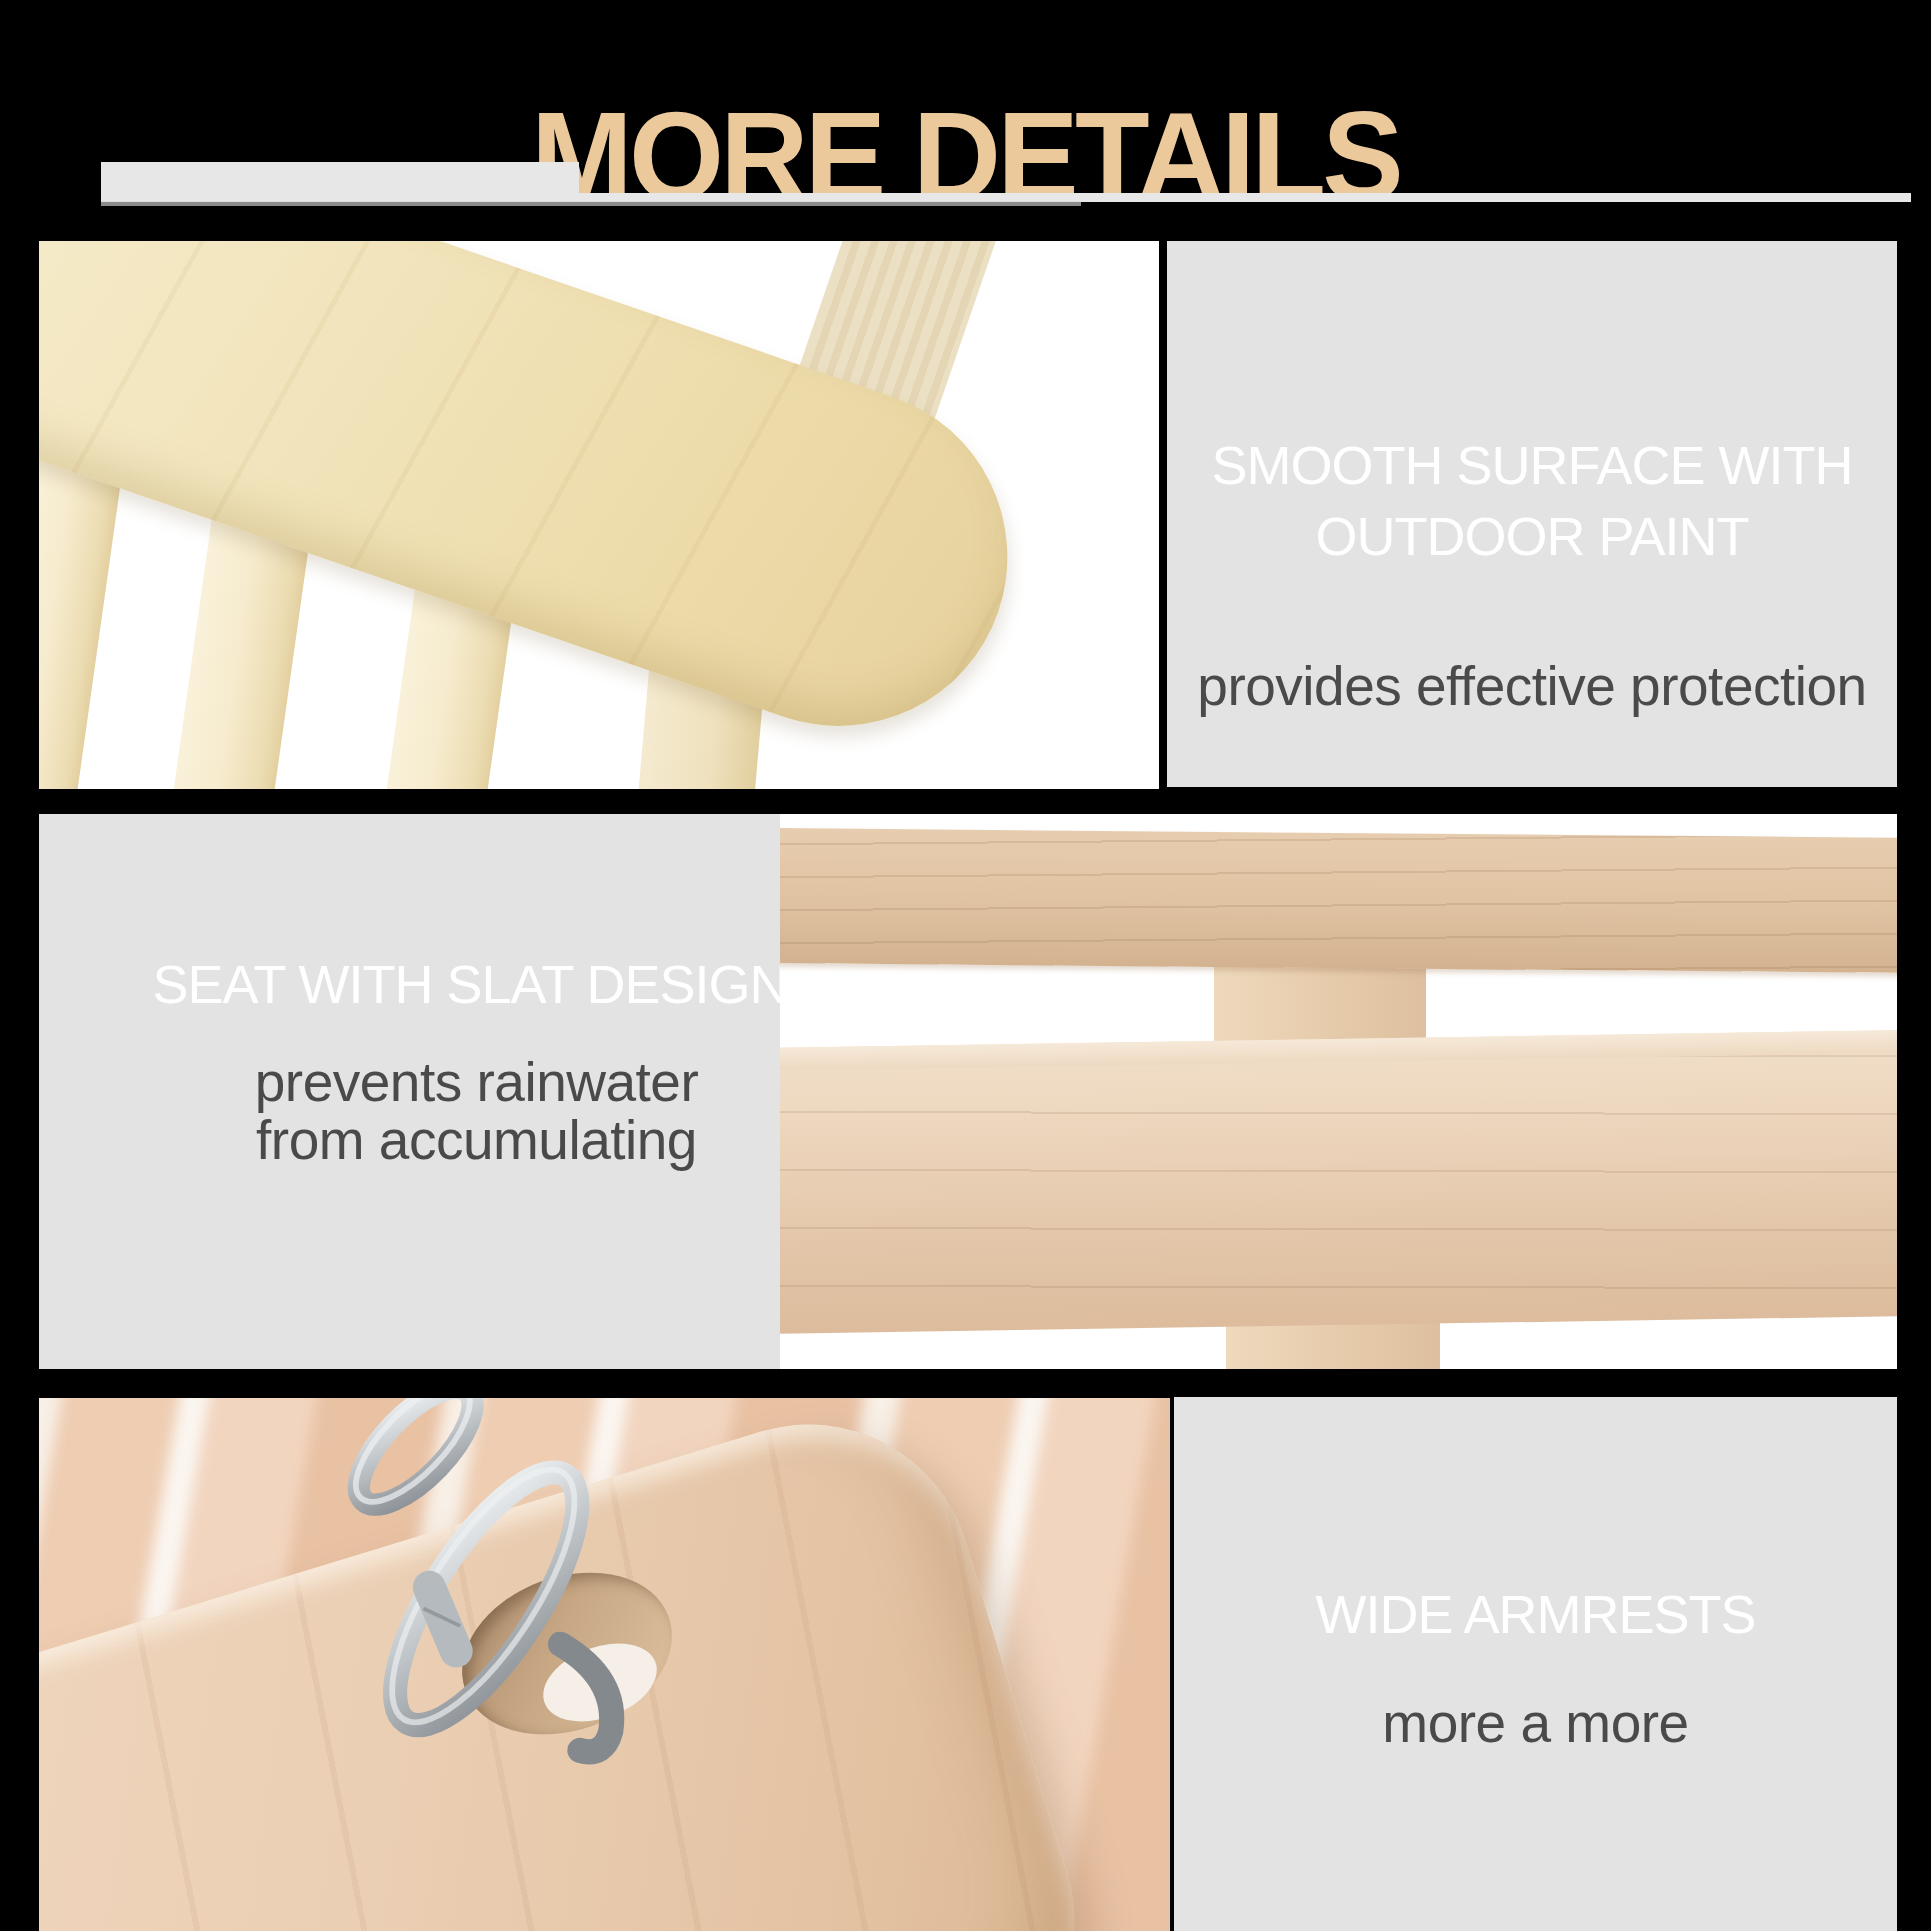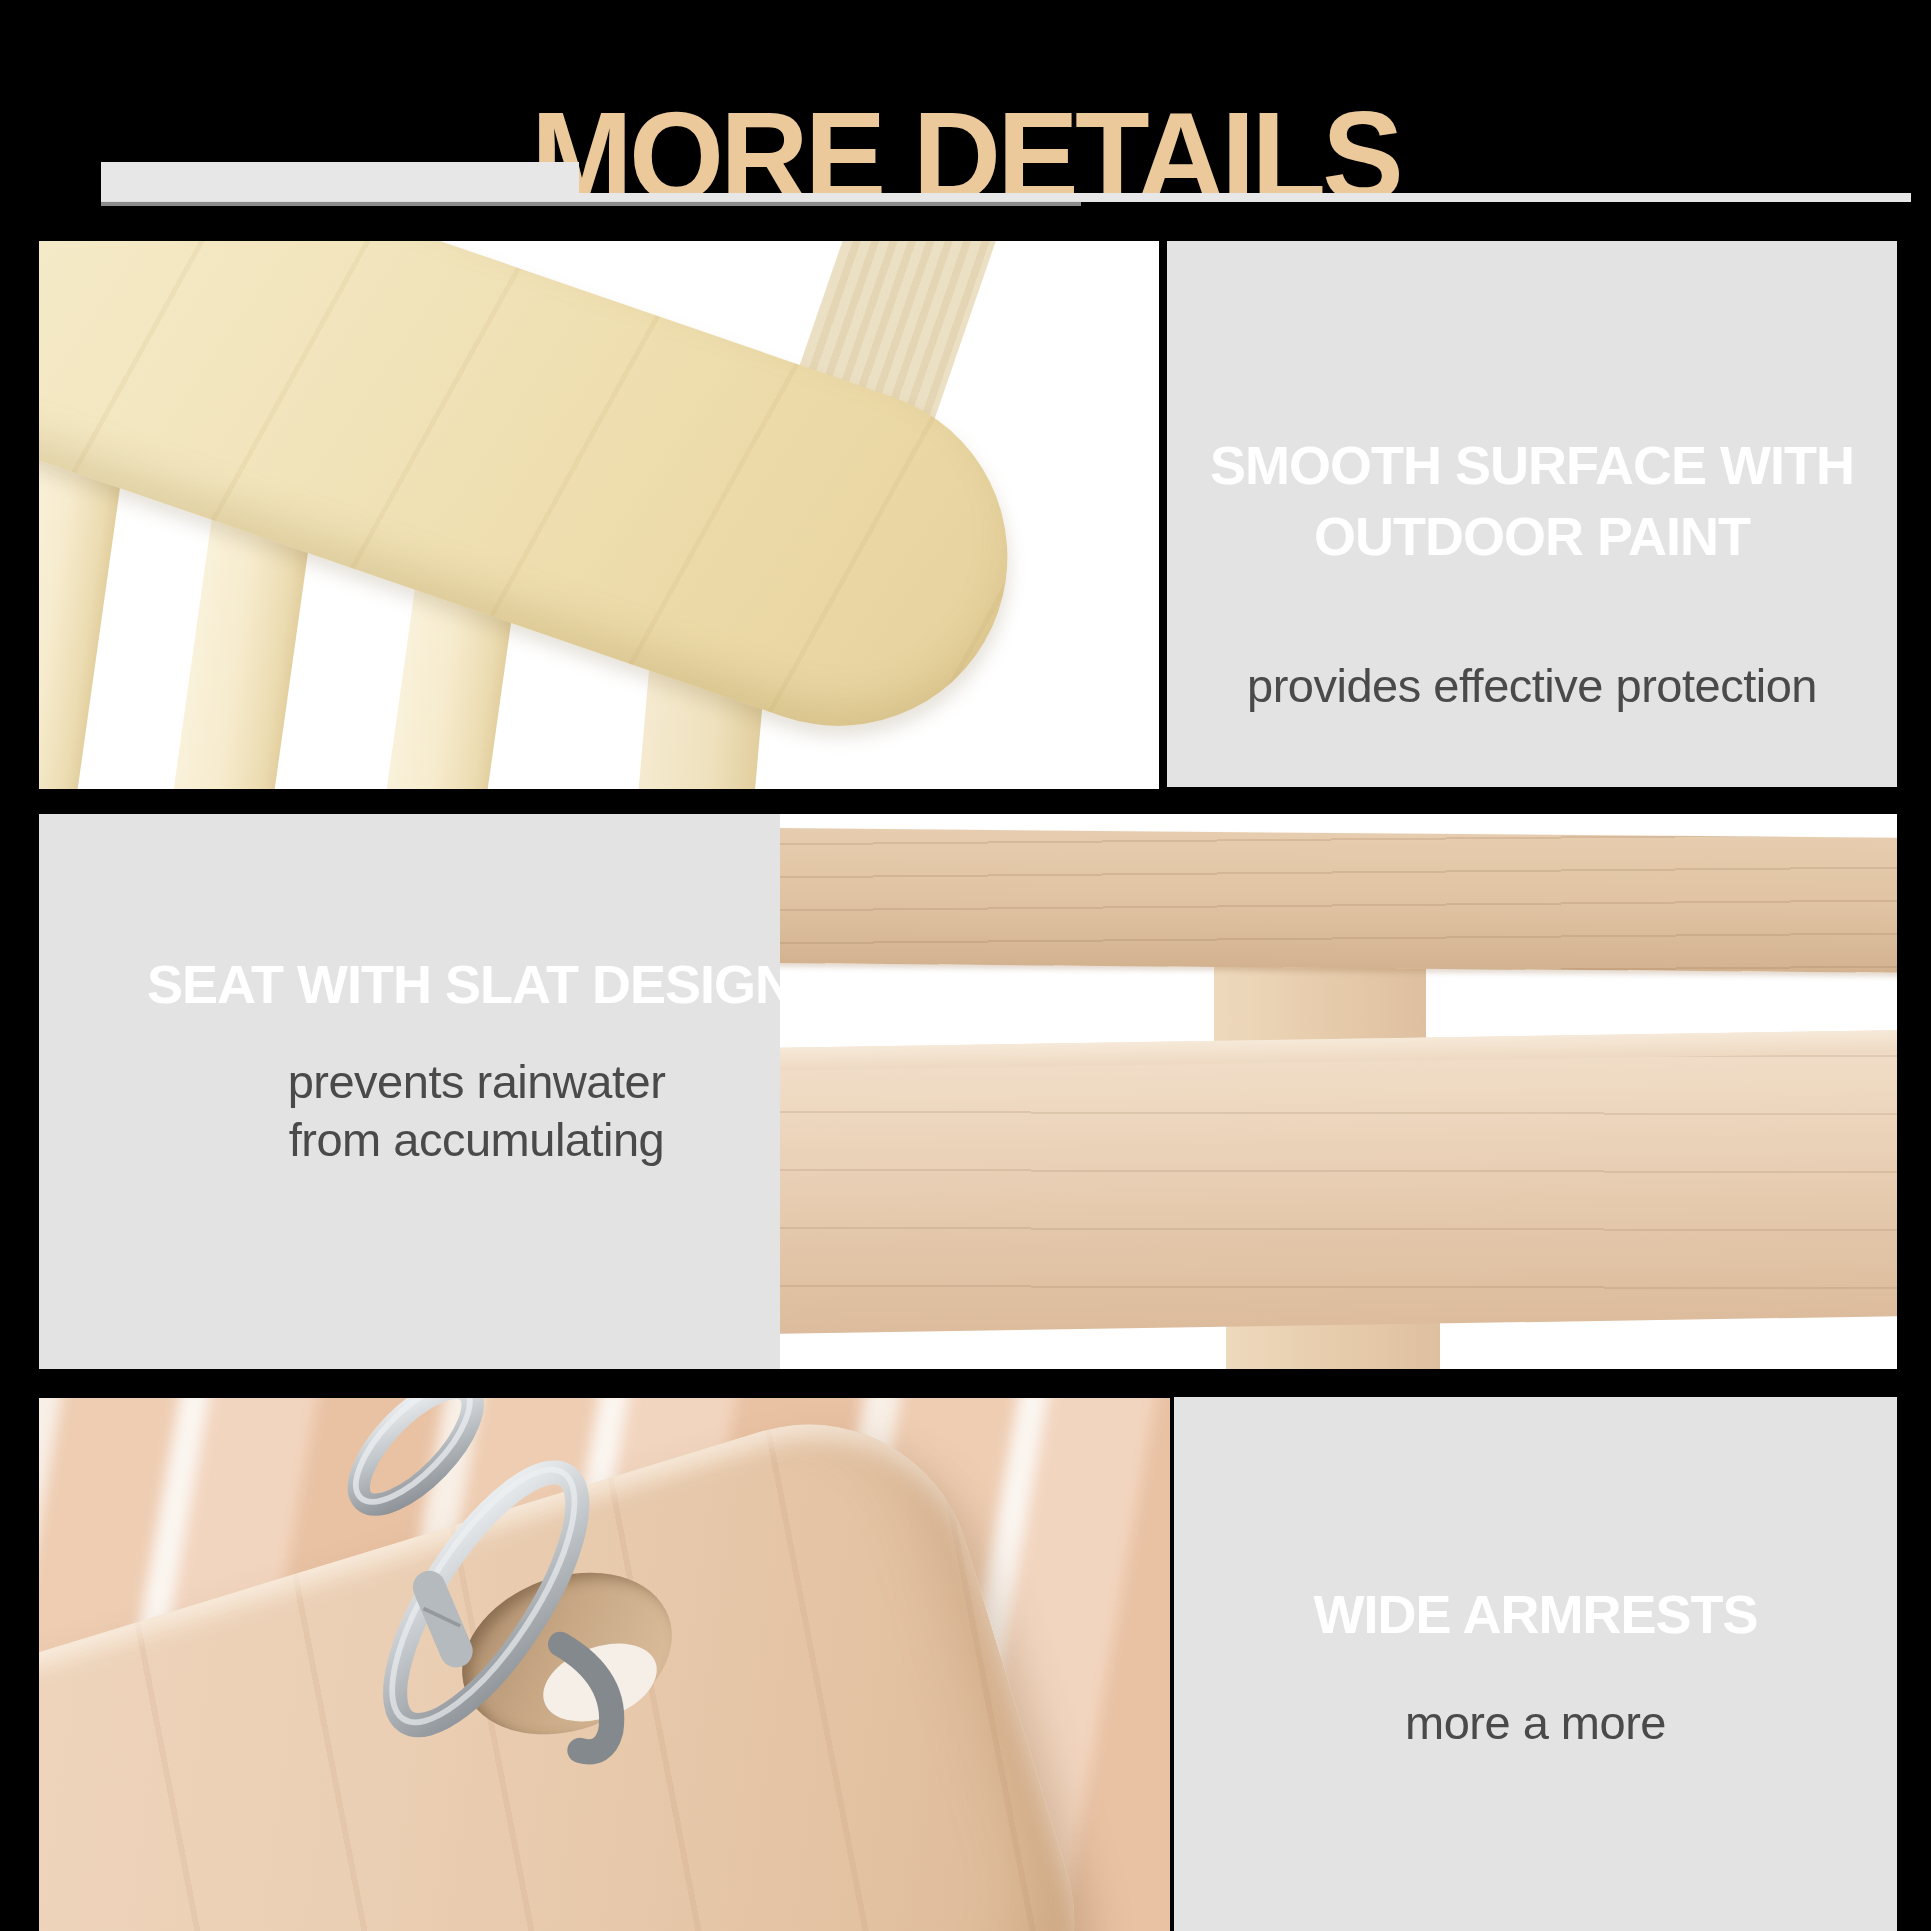--- a/index.html
+++ b/index.html
@@ -15,26 +15,26 @@
     transform:scaleX(.97);
   }
   .bar-thick{position:absolute;left:101px;top:162px;width:478px;height:40px;background:#e7e7e7;}
   .bar-thin{position:absolute;left:577px;top:193px;width:1334px;height:8.7px;background:#e7e7e7;}
   .bar-under{position:absolute;left:101px;top:201px;width:980px;height:4.8px;background:#d6d6d6;opacity:.65;}
 
   
   .photo{position:absolute;background:#ffffff;overflow:hidden;}
   .panel{position:absolute;background:var(--panel,#e3e3e3);}
   .panel-heading{
-    color:var(--heading,#ffffff);font-weight:bold;text-align:center;
+    color:var(--heading,#ffffff);font-weight:normal;text-align:center;
     font-size:54px;line-height:71px;letter-spacing:-1px;
   }
   .panel-body{
     color:var(--body-text,#4a4a4a);text-align:center;font-weight:300;
-    font-size:47px;line-height:58px;letter-spacing:-0.5px;
+    font-size:55px;line-height:58px;letter-spacing:-0.5px;
   }
   .panel-heading span,.panel-body span{display:block;}
 
   
   .photo-1{left:39px;top:241px;width:1120px;height:548px;}
   .slat-v{
     position:absolute;top:87px;height:541px;
     background:linear-gradient(90deg,#f9f1da 0%,#f6ebcd 45%,#ecdcb2 85%,#e3d0a0 100%);
     transform:rotate(8deg);
   }

